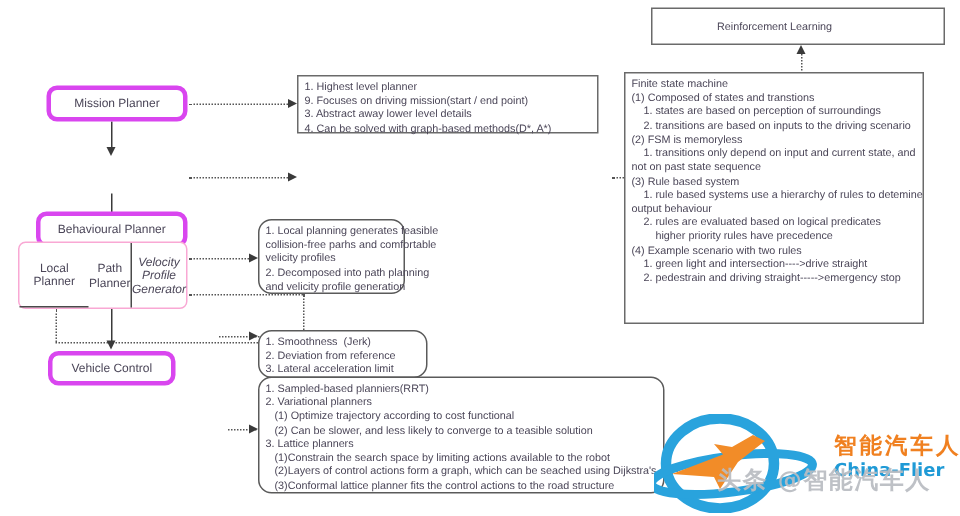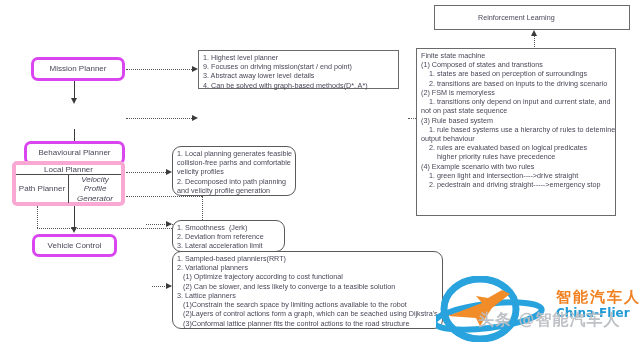--- a/index.html
+++ b/index.html
@@ -19,26 +19,26 @@
     display:flex;align-items:center;justify-content:center;
     text-align:center;
     box-sizing:border-box;
     line-height:1.15;
     z-index:5;
   }
 
   
   .compound{
     position:absolute;
-    border:4px solid #f9a8d4;
+    border:1px solid #f9a8d4;
     border-radius:5px;
     background:#ffffff;
     box-sizing:border-box;
     z-index:5;
-    display:flex;flex-direction:column;
+    display:flex;
   }
   .compound .crow{
     flex:1;
     display:flex;
     box-sizing:border-box;
   }
   .compound .crow.top{border-bottom:1px solid #4a4a4a;}
   .ccell{
     flex:1;
     display:flex;align-items:center;justify-content:center;
@@ -107,21 +107,21 @@
   <div class="rbox" style="left:32px;top:234px;width:85px;height:23px;">Vehicle Control</div>
 
   <div class="nbox" style="left:434px;top:5px;width:196px;height:25px;padding-top:7px;padding-left:43px;">Reinforcement Learning</div>
 
   <div class="nbox" style="left:198px;top:50px;width:201px;height:39px;">1. Highest level planner
 9. Focuses on driving mission(start / end point)
 3. Abstract away lower level details
 4. Can be solved with graph-based methods(D*, A*)</div>
 
 
-  <div class="nbox round" style="left:172px;top:146px;width:124px;height:50px;">1. Local planning generates feasible
+  <div class="nbox round" style="left:172px;top:146px;width:98px;height:50px;">1. Local planning generates feasible
 collision-free parhs and comfortable
 velicity profiles
 2. Decomposed into path planning
 and velicity profile generation</div>
 
   <div class="nbox round" style="left:172px;top:208px;width:113px;height:32px;margin-top:12px;">1. Smoothness  (Jerk)
 2. Deviation from reference
 3. Lateral acceleration limit</div>
 
   <div class="nbox round" style="left:172px;top:251px;width:271px;height:78px;">1. Sampled-based planniers(RRT)

